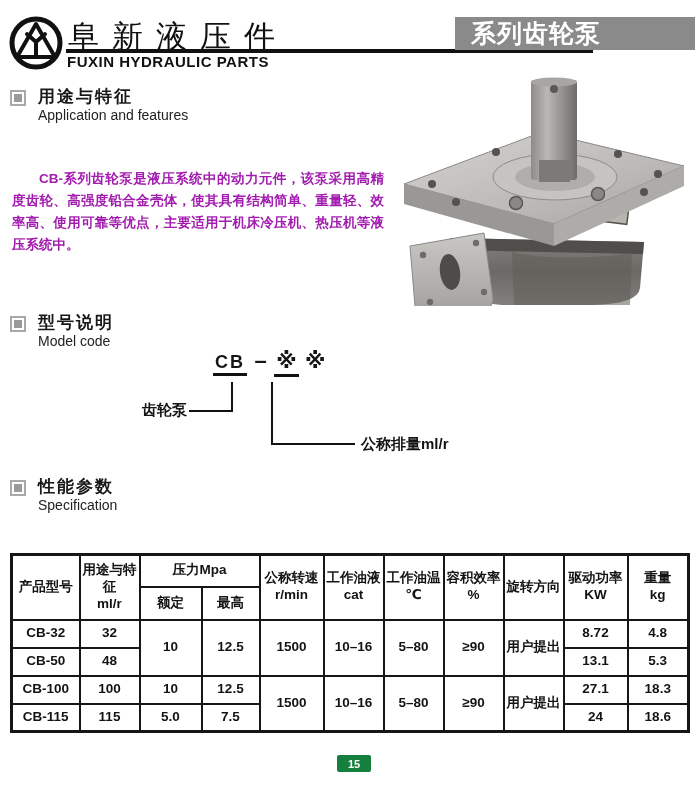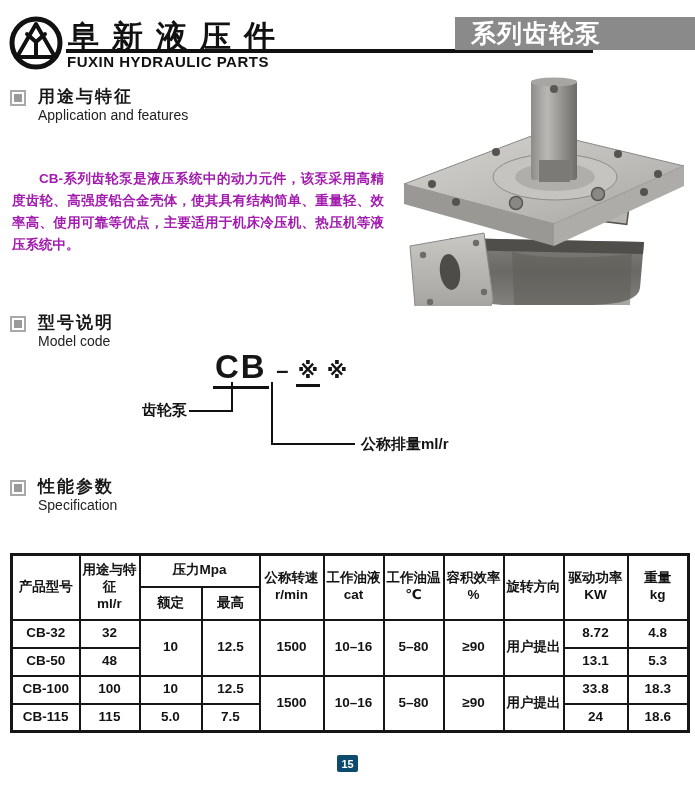--- a/index.html
+++ b/index.html
@@ -11,21 +11,21 @@
     margin: 0 auto;
     background: #ffffff;
     color: #161616;
     overflow: hidden;
   }
 
   
   .logo { position:absolute; left:8px; top:15px; width:56px; height:56px; }
   .title-cn {
     position:absolute; left:68px; top:16px;
-    font-size:31px; font-weight:bold; letter-spacing:13px; color:#111;
+    font-size:31px; font-weight:normal; letter-spacing:13px; color:#111;
     white-space:nowrap;
   }
   .title-rule {
     position:absolute; left:66px; top:49px; width:527px; height:4px;
     background:#111;
   }
   .title-en {
     position:absolute; left:67px; top:53px;
     font-size:15px; font-weight:bold; letter-spacing:0.5px; color:#111;
     white-space:nowrap;
@@ -55,21 +55,21 @@
     font-size:13.5px; font-weight:bold; line-height:22px;
     text-indent:2em; color:#a21caf; text-align:justify;
   }
 
   
   .pump { position:absolute; left:392px; top:76px; width:300px; height:230px; }
 
   
   .diagram { position:absolute; left:0; top:348px; width:695px; height:118px; }
   .code-line { position:absolute; left:213px; top:0; white-space:nowrap; }
-  .code-prefix { font-size:33px; font-weight:bold; border-bottom:3px solid #111; padding:0 2px 1px 2px; letter-spacing:2px; }
+  .code-prefix { font-size:18px; font-weight:bold; border-bottom:3px solid #111; padding:0 2px 1px 2px; letter-spacing:2px; }
   .code-dash { font-size:22px; font-weight:bold; padding:0 3px; }
   .code-x { font-size:21px; font-weight:bold; padding:0 2px 2px 2px; }
   .code-x.u { border-bottom:3px solid #111; }
   .dline { position:absolute; background:transparent; }
   .vline { border-left:2px solid #111; width:0; }
   .hline { border-top:2px solid #111; height:0; }
   .d-label { position:absolute; font-size:15px; font-weight:bold; white-space:nowrap; color:#131313; }
 
   
   .spec-table {
@@ -82,22 +82,22 @@
     text-align:center; vertical-align:middle;
     font-size:13.5px; font-weight:bold; color:#131313;
     white-space:pre-line; line-height:1.25; padding:2px 1px;
   }
   .spec-table thead tr:first-child { height:32px; }
   .spec-table thead tr:last-child  { height:33px; }
   .spec-table tbody tr { height:28px; }
 
   
   .page-badge {
-    position:absolute; left:337px; top:755px; width:21px; height:17px;
-    background:#0c4a6e; border-radius:2px; color:#fff;
+    position:absolute; left:337px; top:755px; width:34px; height:17px;
+    background:#15803d; border-radius:2px; color:#fff;
     font-size:11px; font-weight:bold;
     display:flex; align-items:center; justify-content:center;
   }
 </style>
 </head>
 <body>
 
 <div class="page">
 
   <svg class="logo" viewBox="0 0 56 56">
@@ -270,21 +270,21 @@
       <tr>
         <td>CB-100</td>
         <td>100</td>
         <td>10</td>
         <td>12.5</td>
         <td rowspan="2">1500</td>
         <td rowspan="2">10–16</td>
         <td rowspan="2">5–80</td>
         <td rowspan="2">≥90</td>
         <td rowspan="2">用户提出</td>
-        <td>33.8</td>
+        <td>27.1</td>
         <td>18.3</td>
       </tr>
       <tr>
         <td>CB-115</td>
         <td>115</td>
         <td>5.0</td>
         <td>7.5</td>
         <td>24</td>
         <td>18.6</td>
       </tr>

